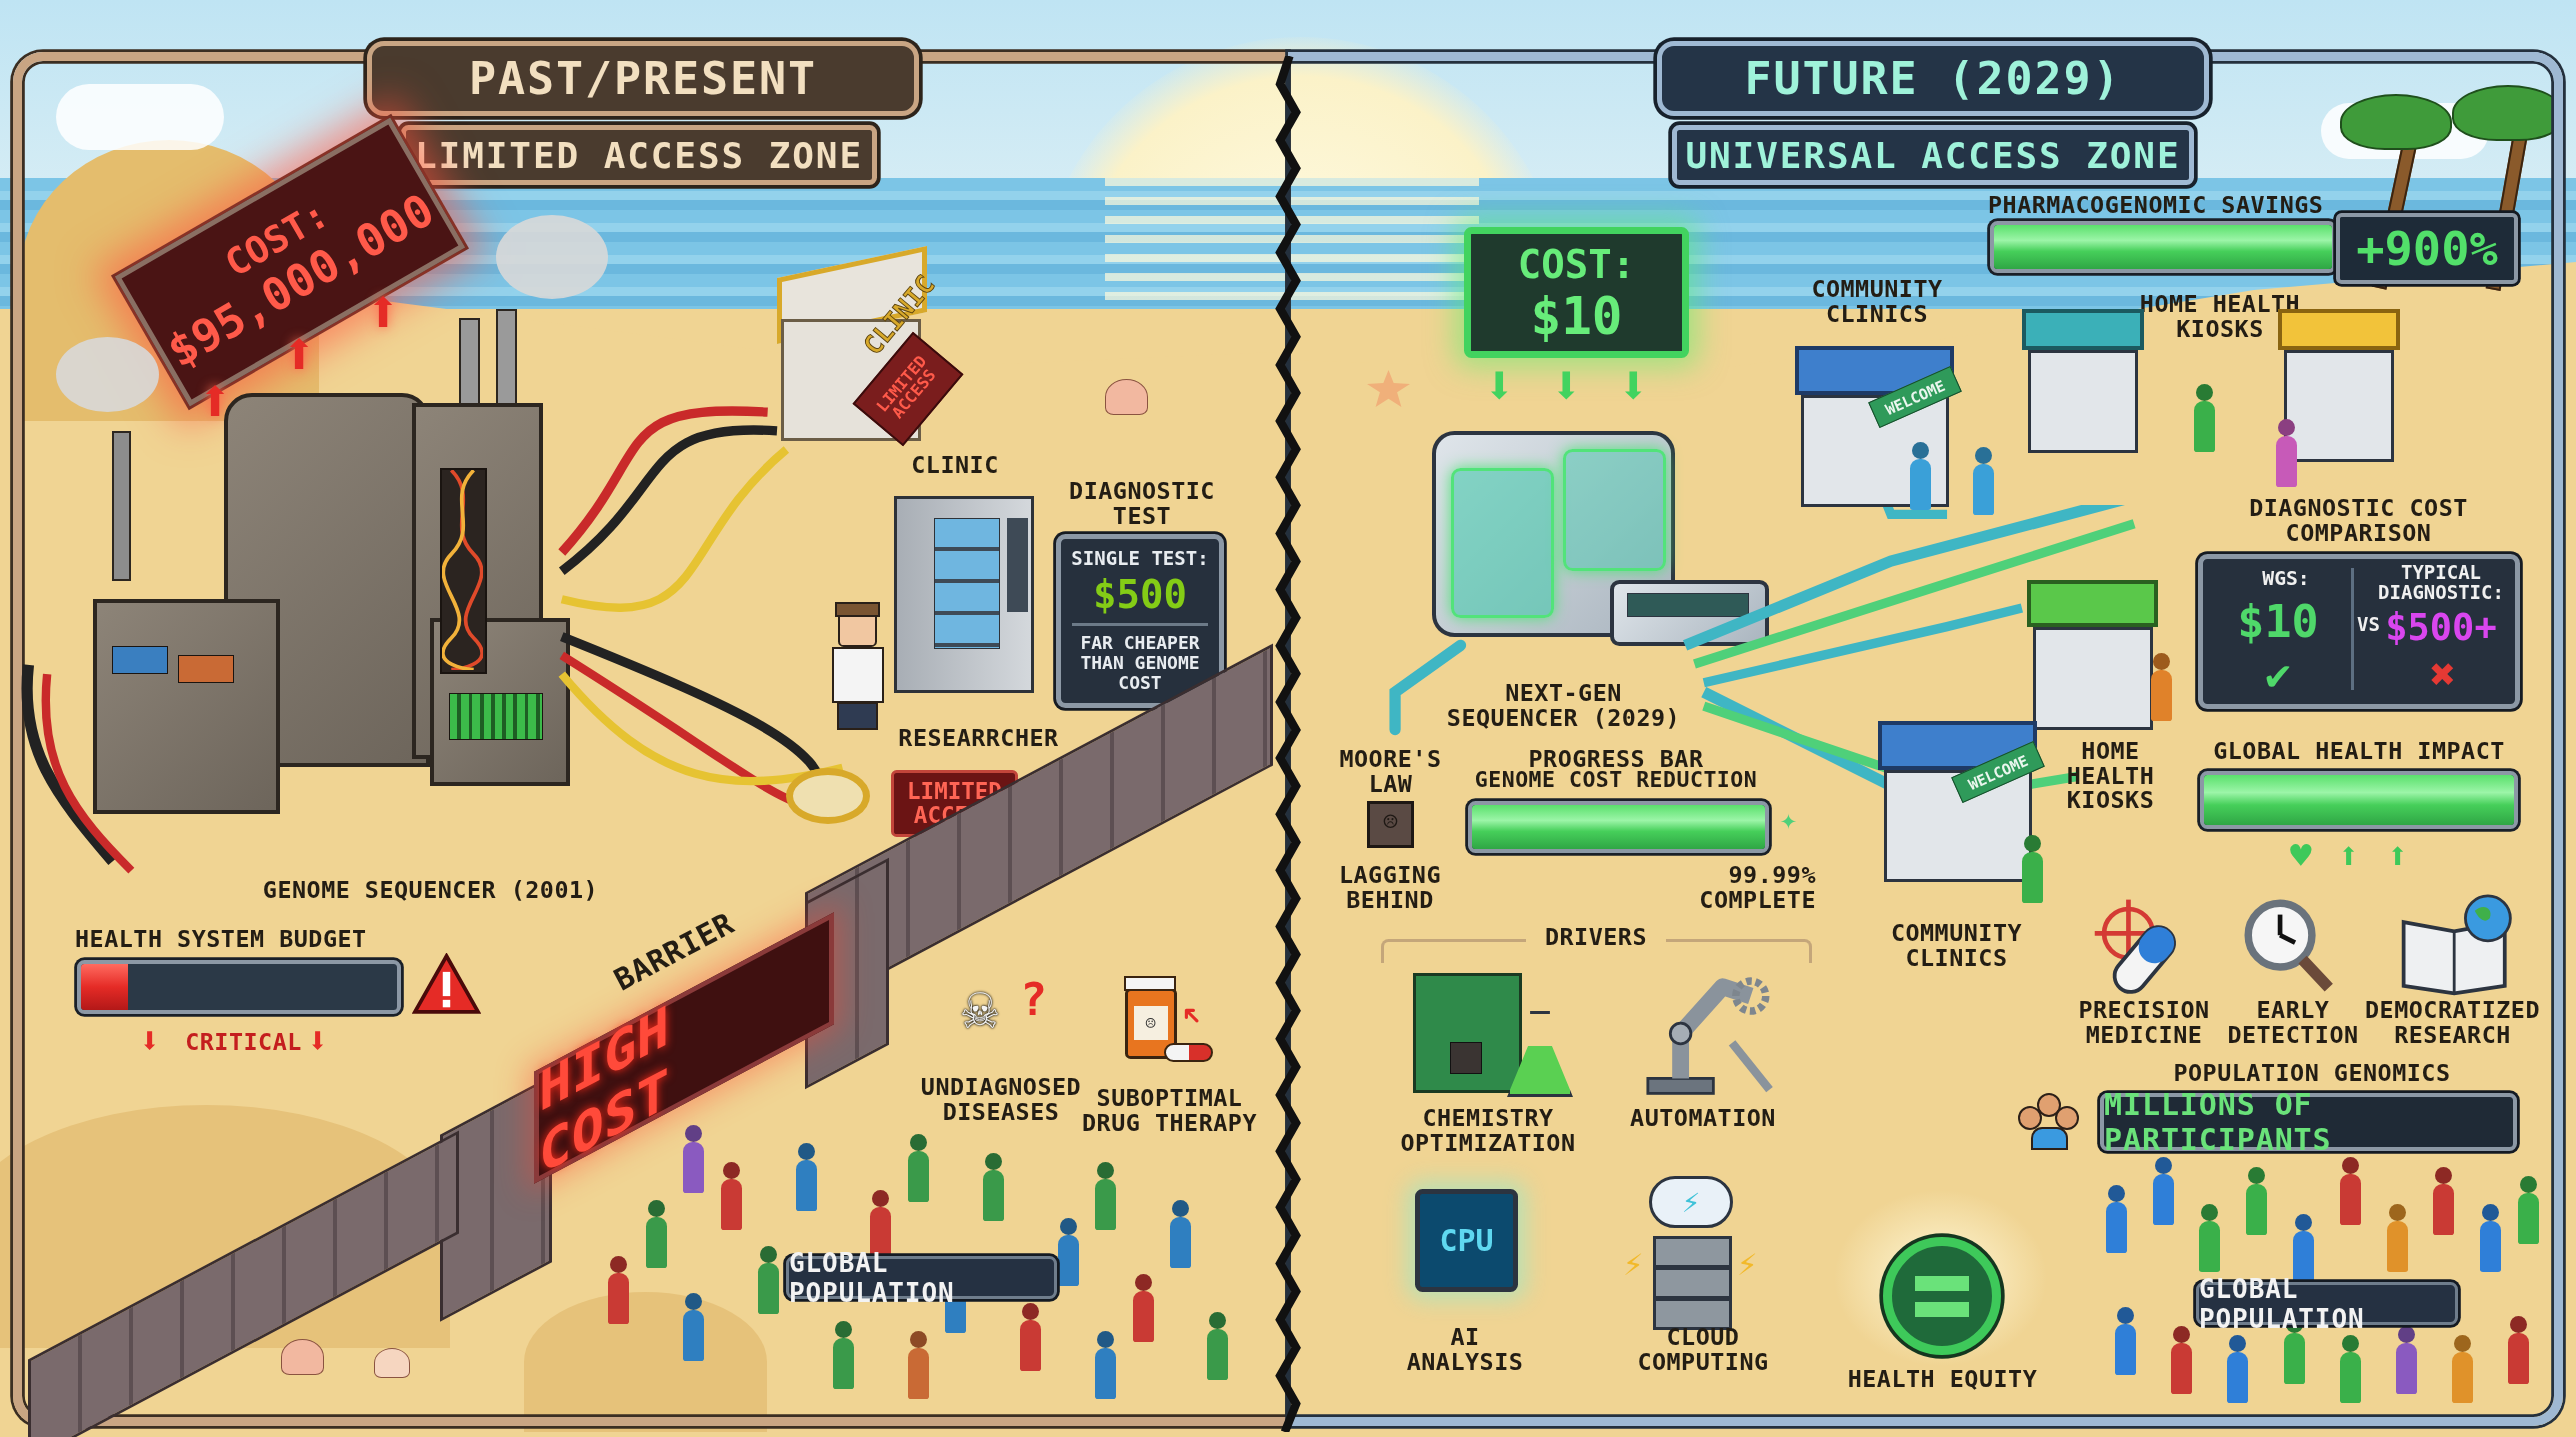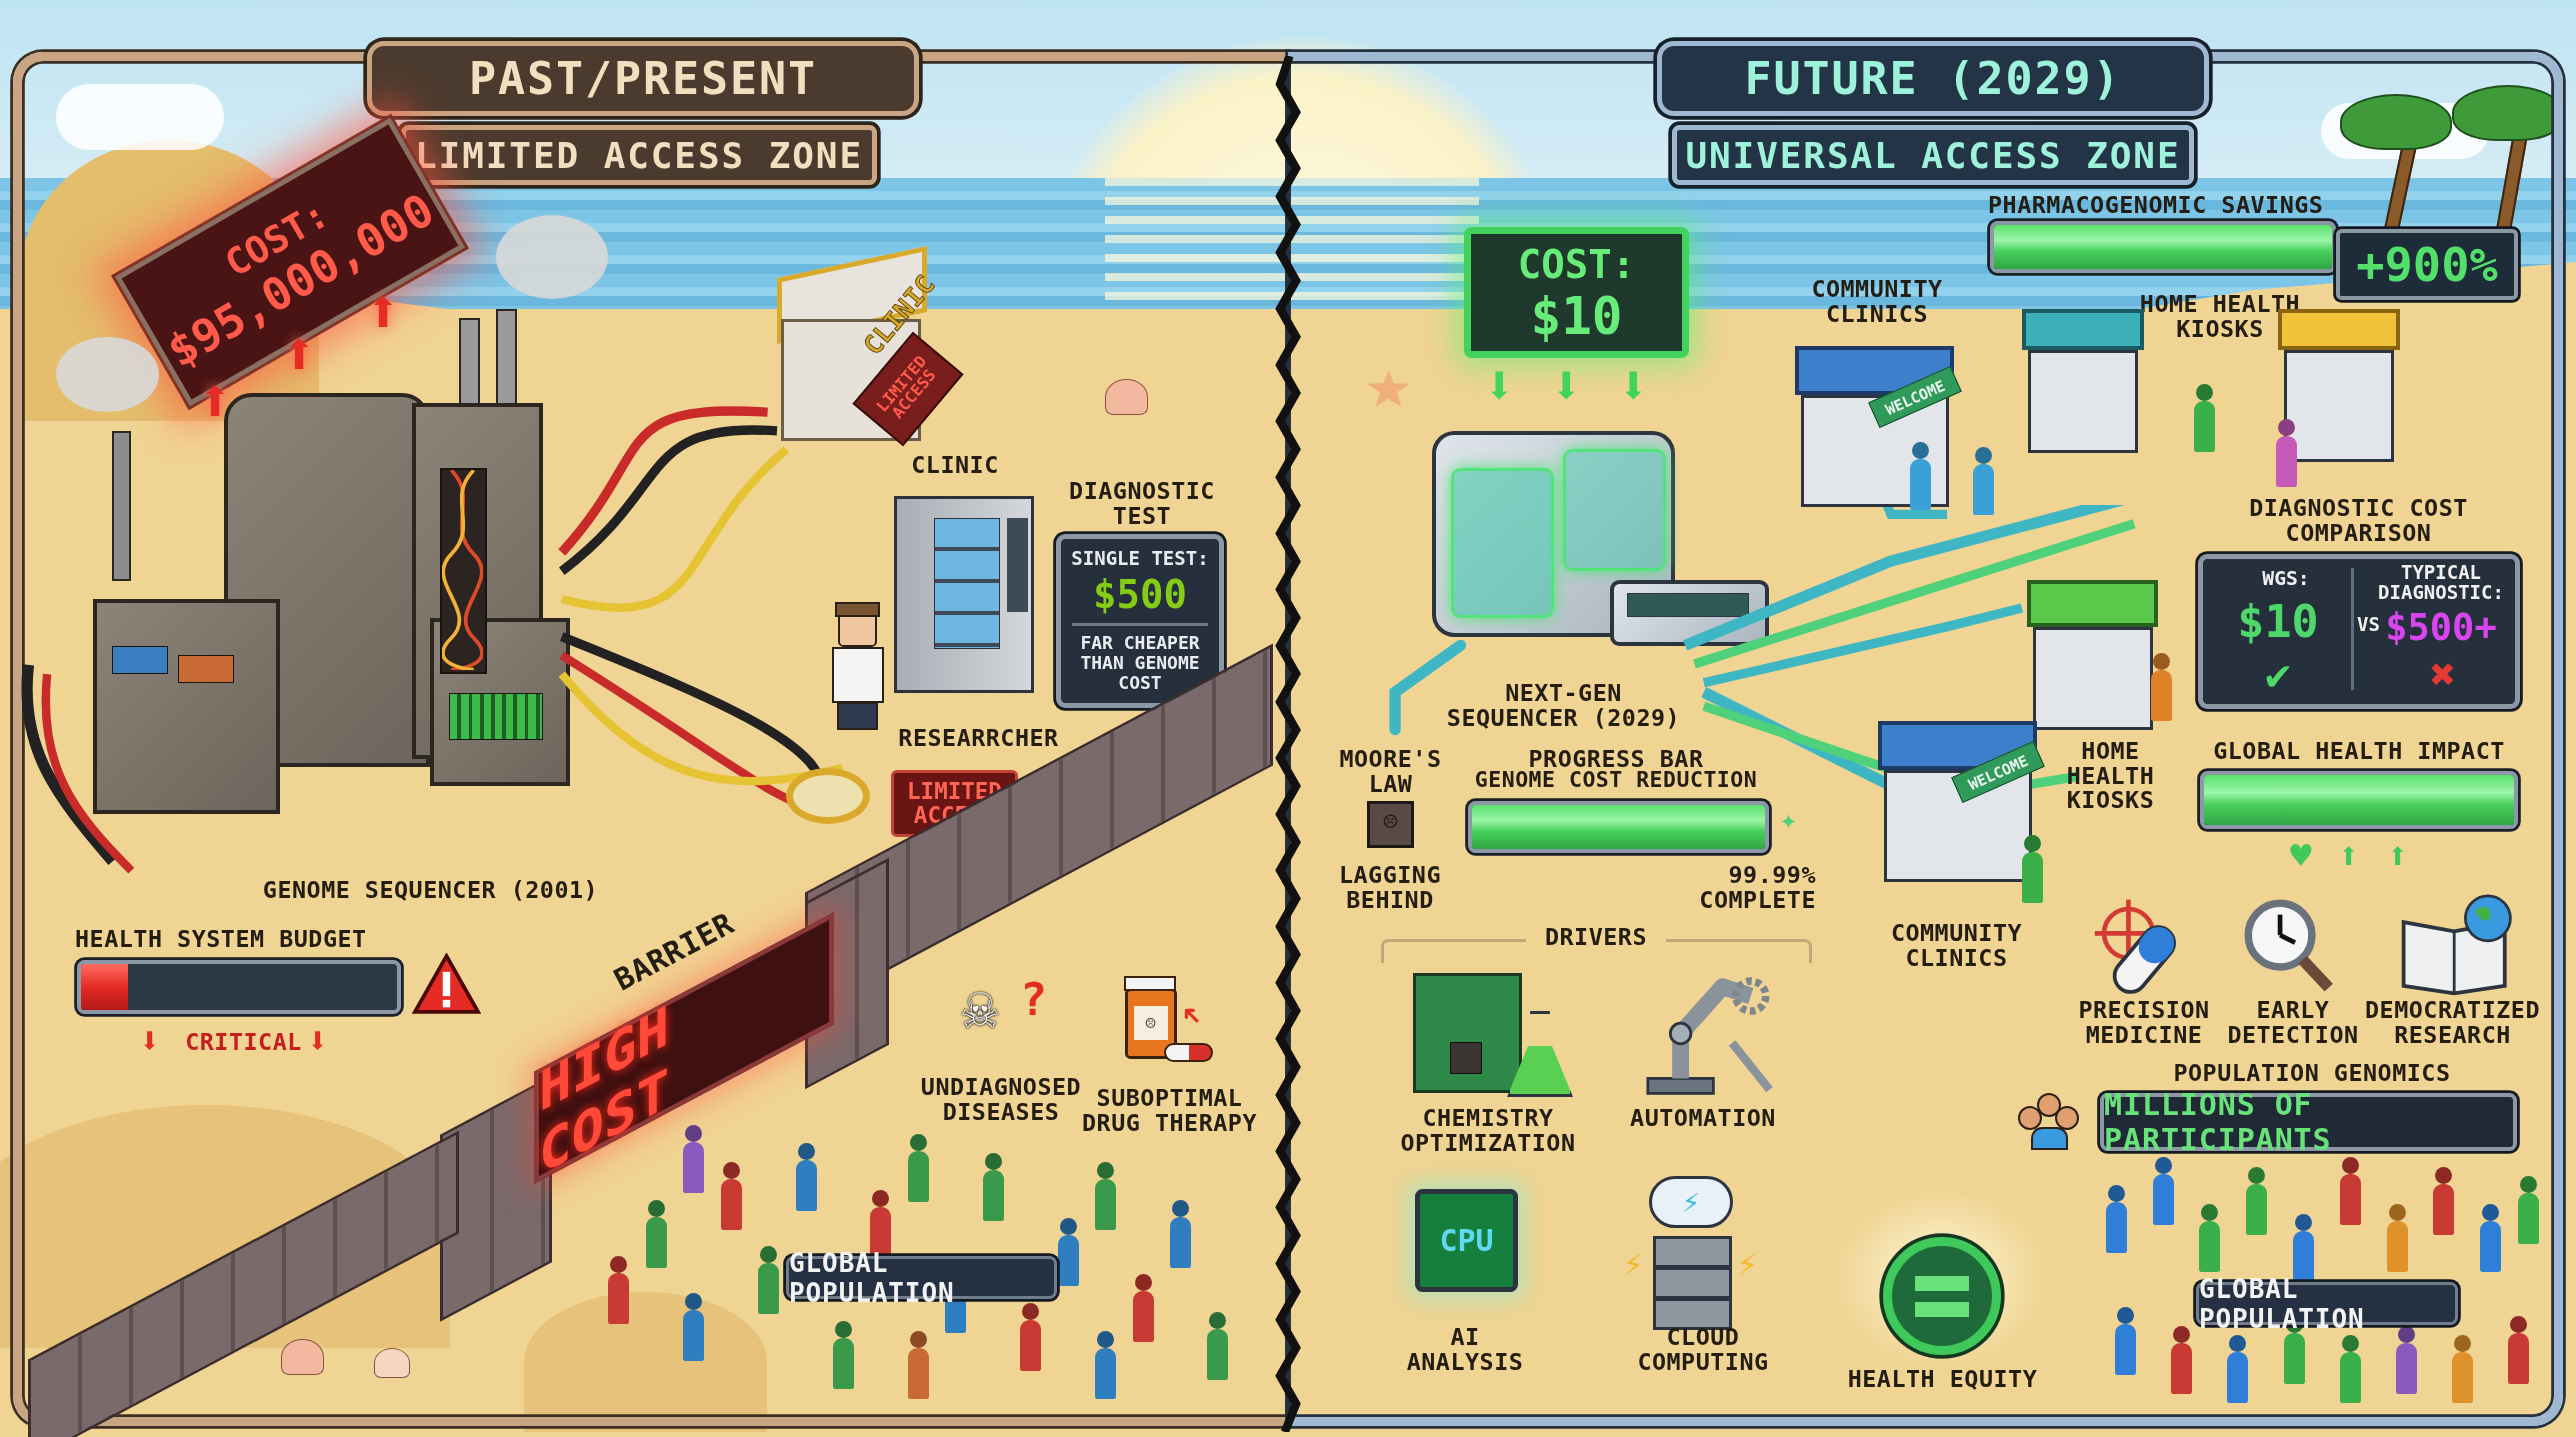--- a/index.html
+++ b/index.html
@@ -258,42 +258,42 @@
 <div class="abs" style="left:1507px;top:1011px;width:66px;height:86px;background:linear-gradient(transparent 40%,#5ad052 40%);border:3.7px solid #2c3440;clip-path:polygon(35% 0,65% 0,65% 35%,100% 100%,0 100%,35% 35%);"></div>
 <div class="lbl" style="left:1385px;top:1106px;width:206px;">CHEMISTRY OPTIMIZATION</div>
 <svg class="abs" style="left:1629px;top:968px;" width="150" height="131" viewBox="0 0 160 140">
   <rect x="20" y="118" width="70" height="16" fill="#6b747e" stroke="#2c3440" stroke-width="3"></rect>
   <path d="M55 118 L55 70 L100 20 L130 30" stroke="#8a939c" stroke-width="18" fill="none" stroke-linejoin="round"></path>
   <circle cx="55" cy="70" r="11" fill="#a5adb5" stroke="#2c3440" stroke-width="3"></circle>
   <circle cx="130" cy="30" r="16" fill="none" stroke="#7e868e" stroke-width="8" stroke-dasharray="6 4"></circle>
   <path d="M110 80 L150 130" stroke="#8a939c" stroke-width="9"></path>
 </svg>
 <div class="lbl" style="left:1619px;top:1106px;width:168px;">AUTOMATION</div>
-<div class="abs" style="left:1415px;top:1189px;width:103px;height:103px;background:#15803d;border:5.6px solid #2c3440;border-radius:7.5px;box-shadow:0 0 22.5px 7.5px rgba(120,240,220,.45);color:#5fd8f0;font-size:30px;display:flex;align-items:center;justify-content:center;">
+<div class="abs" style="left:1415px;top:1189px;width:103px;height:103px;background:#0c4a6e;border:5.6px solid #2c3440;border-radius:7.5px;box-shadow:0 0 22.5px 7.5px rgba(120,240,220,.45);color:#5fd8f0;font-size:30px;display:flex;align-items:center;justify-content:center;">
     <span>CPU</span>
   </div>
 <div class="lbl" style="left:1395px;top:1325px;width:140px;">AI ANALYSIS</div>
 <div class="abs" style="left:1649px;top:1176px;width:84px;height:52px;background:#e9f1f8;border:3.7px solid #2c3440;border-radius:28px;text-align:center;color:#3fc2d8;font-size:30px;line-height:45px;">⚡</div>
 <div class="abs" style="left:1653px;top:1236px;width:79px;height:94px;background:repeating-linear-gradient(180deg,#8e979f 0 26px,#2c3440 26px 31px);border:3.7px solid #2c3440;"></div>
 <div class="abs" style="left:1623px;top:1243px;font-size:34px;color:#f2b92a;">⚡</div>
 <div class="abs" style="left:1737px;top:1243px;font-size:34px;color:#f2b92a;">⚡</div>
 <div class="lbl" style="left:1619px;top:1325px;width:168px;">CLOUD COMPUTING</div>
 
 <div class="abs" style="left:1833px;top:1189px;width:215px;height:178px;background:radial-gradient(rgba(255,250,220,.95),rgba(255,250,220,0) 70%);"></div>
 <div class="abs" style="left:1883px;top:1237px;width:118px;height:118px;border-radius:50%;background:#1f6a3a;border:9.4px solid #3ec95a;box-shadow:0 0 0 3.7px #15361f;">
   <div class="abs" style="left:22.5px;top:30px;width:54px;height:15px;background:#6ae27a;"></div>
   <div class="abs" style="left:22.5px;top:56px;width:54px;height:15px;background:#6ae27a;"></div>
 </div>
 <div class="lbl" style="left:1835px;top:1367px;width:215px;">HEALTH EQUITY</div>
 
 <div class="lbl" style="left:1988px;top:193px;width:346px;text-align:left;">PHARMACOGENOMIC SAVINGS</div>
 <div class="bar-track" style="left:1990px;top:221px;width:346px;height:52px;">
   <div class="bar-fill-g" style="width:100%;"></div>
 </div>
-<div class="abs" style="left:2336px;top:213px;width:182px;height:71px;background:#1e2b38;border:4.7px solid #8c98a5;border-radius:5.6px;box-shadow:0 0 0 2.8px #141a22;color:#52e06a;font-size:47px;display:flex;align-items:center;justify-content:center;margin-top:16px;">+900%</div>
+<div class="abs" style="left:2336px;top:213px;width:182px;height:71px;background:#1e2b38;border:4.7px solid #8c98a5;border-radius:5.6px;box-shadow:0 0 0 2.8px #141a22;color:#52e06a;font-size:47px;display:flex;align-items:center;justify-content:center;">+900%</div>
 
 <div class="lbl" style="left:1788px;top:277px;width:178px;">COMMUNITY CLINICS</div>
 <div class="abs" style="left:1795px;top:346px;width:159px;height:168px;">
   <div class="abs" style="left:0;top:0;width:159px;height:49px;background:#3e7fcc;border:4.7px solid #1e3a66;"></div>
   <div class="abs" style="left:5.6px;top:49px;width:148px;height:112px;background:#e2e6ea;border:3.7px solid #2c3440;"></div>
   <div class="abs" style="left:75px;top:37px;width:90px;height:28px;background:#2f9a5a;color:#eaf6ee;font-size:15px;line-height:28px;text-align:center;transform:rotate(-24deg);border:1.9px solid #174a2a;">WELCOME</div>
 </div>
 
 <div class="lbl" style="left:2117px;top:292px;width:206px;">HOME HEALTH KIOSKS</div>
 <div class="abs" style="left:2022px;top:309px;width:122px;height:150px;">

